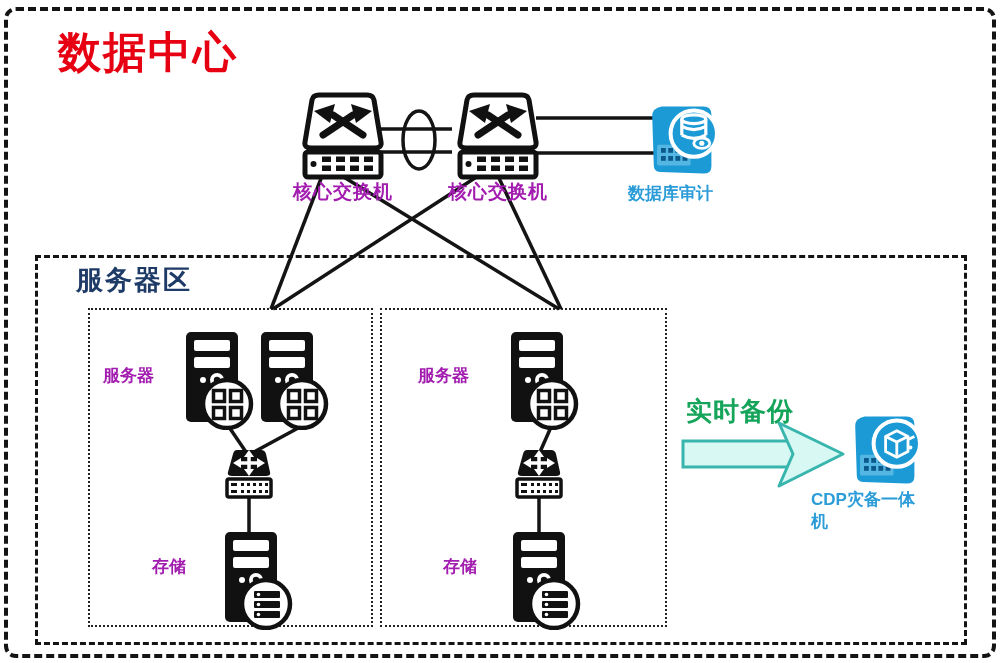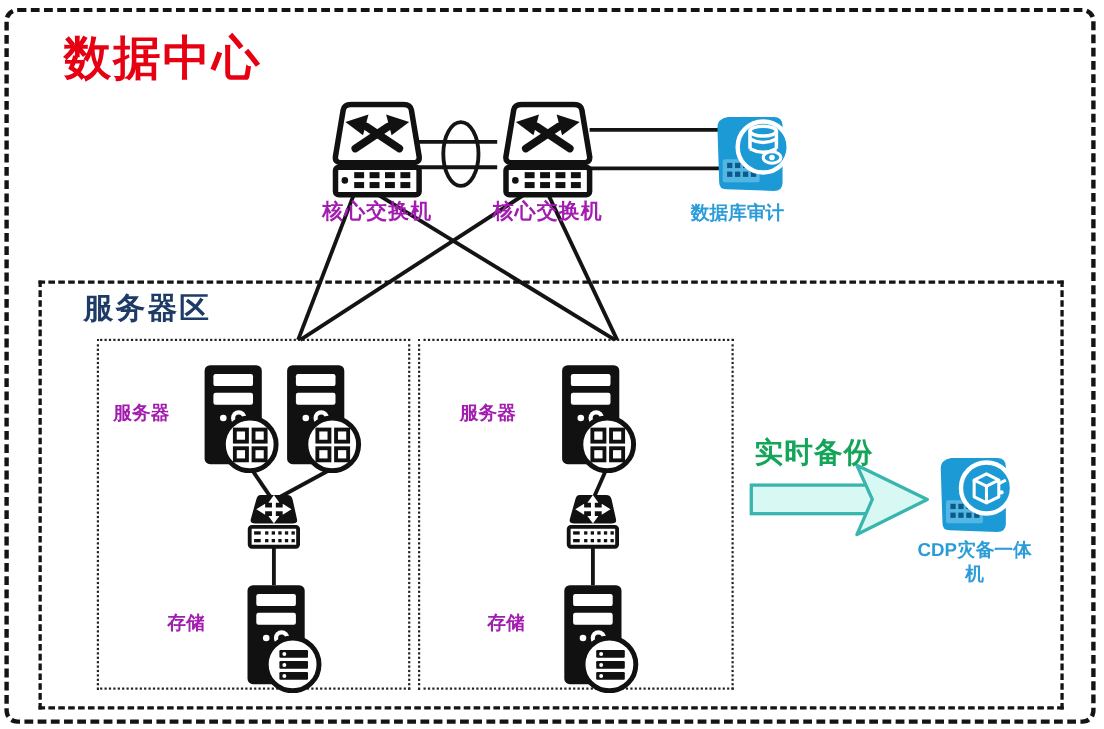--- a/index.html
+++ b/index.html
@@ -38,21 +38,21 @@
   .dotted-box{position:absolute;top:308px;height:315px;border:2px dotted #222;z-index:2;}
   .dotted-box.left{left:88px;width:281px;}
   .dotted-box.right{left:380px;width:283px;}
   .overlay{position:absolute;left:0;top:0;width:1004px;height:663px;z-index:3;}
   .icon{position:absolute;z-index:4;}
   .lbl{position:absolute;z-index:5;font-weight:bold;color:#a21caf;}
   .lbl.switch{width:110px;text-align:center;font-size:19px;top:179px;letter-spacing:1px;}
   .lbl.blue{color:var(--label_blue);}
   .lbl.small{font-size:17px;}
   .cdp-label{
-    position:absolute;left:811px;top:489px;width:150px;text-align:center;z-index:5;
+    position:absolute;left:811px;top:489px;width:150px;z-index:5;
     font-size:17px;font-weight:bold;color:var(--label_blue);line-height:1.3;
   }
   .backup-label{
     position:absolute;left:686px;top:394px;font-size:26px;font-weight:700;
     color:var(--backup_green);z-index:5;letter-spacing:1px;
   }
   
   .k-ln{stroke:var(--line);stroke-width:3.5;fill:none;}
   .blk{fill:#111;}
 </style>

